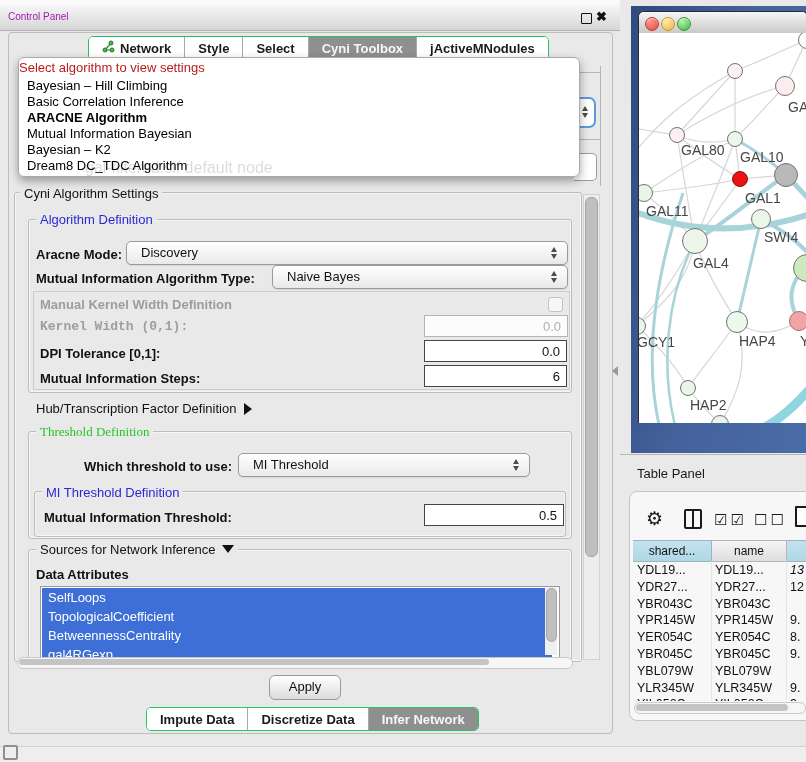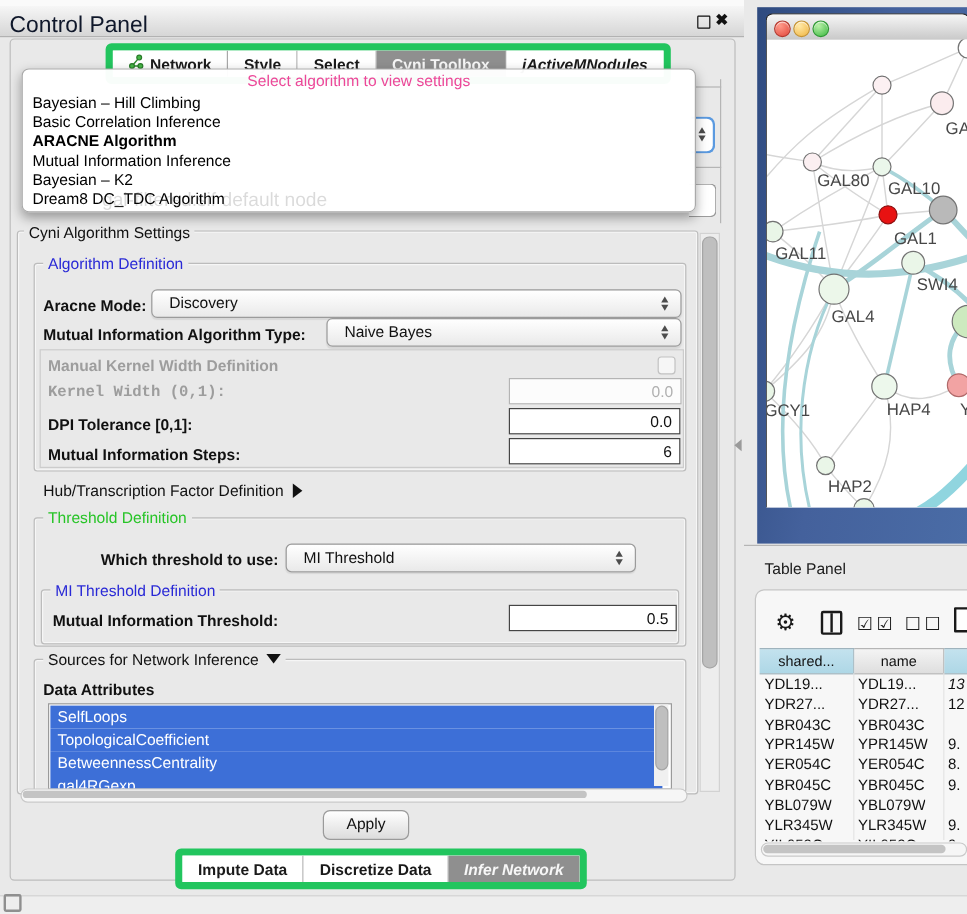--- a/index.html
+++ b/index.html
@@ -5,32 +5,32 @@
   html,body{margin:0;padding:0;}
   body{width:806px;height:762px;position:relative;overflow:hidden;
        background:#e9e9e9;font-family:"Liberation Sans",sans-serif;
        -webkit-font-smoothing:antialiased;}
   .abs{position:absolute;}
 
   
   .cp-topstrip{left:0;top:0;width:620px;height:5px;background:#fafafa;border-bottom:1px solid #e0e0e0;}
   .cp-titlebar{left:0;top:5px;width:620px;height:25px;
     background:linear-gradient(#f6f6f6,#d6d6d6);border-bottom:1px solid #b2b2b2;}
-  .cp-title{left:8px;top:11px;font-size:19px;color:#0f172a;}
+  .cp-title{left:8px;top:11px;font-size:10px;color:#a21caf;}
   .float-ico{left:581px;top:13px;width:9px;height:9px;border:1.5px solid #111;border-radius:1px;}
   .close-ico{left:596px;top:9px;font-size:13px;font-weight:bold;color:#111;}
 
   .cp-body{left:8px;top:32px;width:603px;height:700px;background:#e9e9e9;
     border:1px solid #bdbdbd;border-radius:4px;}
 
   
-  .seg{display:flex;height:22px;border:6px solid #22c55e;border-radius:5px;background:#fff;overflow:hidden;}
+  .seg{display:flex;height:22px;border:1px solid #22c55e;border-radius:5px;background:#fff;overflow:hidden;}
   .seg .tab{display:flex;align-items:center;gap:5px;padding:0 13px;font-size:13px;font-weight:600;
     color:#1a1a1a;border-right:1px solid #a8a8a8;white-space:nowrap;background:#fff;}
-  .seg .tab:last-child{border-right:none;font-style:italic;}
+  .seg .tab:last-child{border-right:none;}
   .seg .tab.active{background:#8f8f8f;color:#f7f7f7;}
   #top-tabs{left:88px;top:36px;}
   #bottom-tabs{left:146px;top:707px;}
 
   
   .grp{border:1px solid #bcbcbc;border-radius:3px;box-shadow:inset 0 0 0 1px #f6f6f6;}
   .grp-title{position:absolute;background:#e9e9e9;padding:0 4px;font-size:13px;white-space:nowrap;}
   .t-blue{color:#2929d6;}
   .t-green{color:#27c427;}
 
@@ -57,21 +57,21 @@
 
   
   .vtrack{background:#ededed;border:1px solid #d2d2d2;}
   .vthumb{background:linear-gradient(90deg,#cicfcf,#b6b6b6);background:#bfbfbf;border:1px solid #a5a5a5;border-radius:6px;}
   .htrack{background:#f6f6f6;border:1px solid #c9c9c9;border-radius:6px;}
   .hthumb{background:#c4c4c4;border-radius:4px;}
 
   
   #algo-popup{left:18px;top:57px;width:560px;height:118px;background:rgba(255,255,255,.97);
     border:1px solid #aaa;border-radius:6px;box-shadow:0 4px 10px rgba(0,0,0,.35);z-index:30;}
-  #popup-placeholder{position:absolute;left:0;top:2px;width:100%;text-align:center;font-size:13px;color:#ec4899;}
+  #popup-placeholder{position:absolute;left:0;top:2px;width:100%;text-align:left;font-size:13px;color:#b91c1c;}
   .popup-item{position:absolute;left:8px;font-size:13px;color:#000;white-space:nowrap;z-index:2;}
   #ghost-combo-text{position:absolute;left:66px;top:101px;font-size:16px;color:#000;opacity:.14;z-index:1;}
 
   
   .frag{z-index:5;}
 
   
   #attr-list{left:40px;top:586px;width:518px;height:70px;background:#fff;border:1px solid #9a9a9a;overflow:hidden;}
   .attr-item{position:absolute;left:1px;width:504px;height:19px;background:#3d6fd7;color:#fff;
     font-size:13px;line-height:19px;padding-left:6px;}
@@ -168,21 +168,21 @@
   <span class="spin" style="right:5px;top:6px;"></span>
 </div>
 <div class="abs frag" style="left:574px;top:153px;width:22px;height:26px;background:#fff;border:1px solid #9b9b9b;border-left:none;border-radius:0 5px 5px 0;"></div>
 
 <div class="abs" id="algo-popup">
   <div id="popup-placeholder">Select algorithm to view settings</div>
   <div id="ghost-combo-text">gal-filtered.sif default node</div>
 <div class="popup-item" style="top: 20px;">Bayesian – Hill Climbing</div>
     <div class="popup-item" style="top: 36px;">Basic Correlation Inference</div>
     <div class="popup-item" style="top: 52px; font-weight: bold;">ARACNE Algorithm</div>
-    <div class="popup-item" style="top: 68px;">Mutual Information Inference</div>
+    <div class="popup-item" style="top: 68px;">Mutual Information Bayesian</div>
     <div class="popup-item" style="top: 84px;">Bayesian – K2</div>
     <div class="popup-item" style="top: 100px;">Dream8 DC_TDC Algorithm</div>
   </div>
 
 <div class="abs grp" style="left:14px;top:192px;width:566px;height:468px;"></div>
 <div class="grp-title" style="left:20px;top:186px;color:#111;">Cyni Algorithm Settings</div>
 
 <div class="abs vtrack" style="left:583px;top:194px;width:15px;height:464px;"></div>
 <div class="abs vthumb" style="left:585px;top:197px;width:11px;height:358px;"></div>
 
@@ -212,21 +212,21 @@
 <input class="tfield" readonly="" style="left: 424px; top: 340px; width: 129px;" value="0.0">
 
 <div class="lbl" style="left:40px;top:371px;">Mutual Information Steps:</div>
 <input class="tfield" readonly="" style="left: 424px; top: 365px; width: 129px;" value="6">
 
 <div class="lbl plain" style="left:36px;top:401px;">
   <span>Hub/Transcription Factor Definition</span><span class="tri-r"></span>
 </div>
 
 <div class="abs grp" style="left:28px;top:431px;width:542px;height:106px;"></div>
-<div class="grp-title t-green" style="left:36px;top:424px;">Threshold Definition</div>
+<div class="grp-title t-green" style="left:36px;top:424px;font-family:Liberation Serif, serif;">Threshold Definition</div>
 
 <div class="lbl" style="left:84px;top:459px;">Which threshold to use:</div>
 <div class="combo" style="left:238px;top:453px;width:290px;">
   <span class="cval">MI Threshold</span>
   <span class="spin"></span>
 </div>
 
 <div class="abs grp" style="left:34px;top:491px;width:530px;height:44px;"></div>
 <div class="grp-title t-blue" style="left:42px;top:485px;">MI Threshold Definition</div>
 <div class="lbl" style="left:44px;top:510px;">Mutual Information Threshold:</div>

